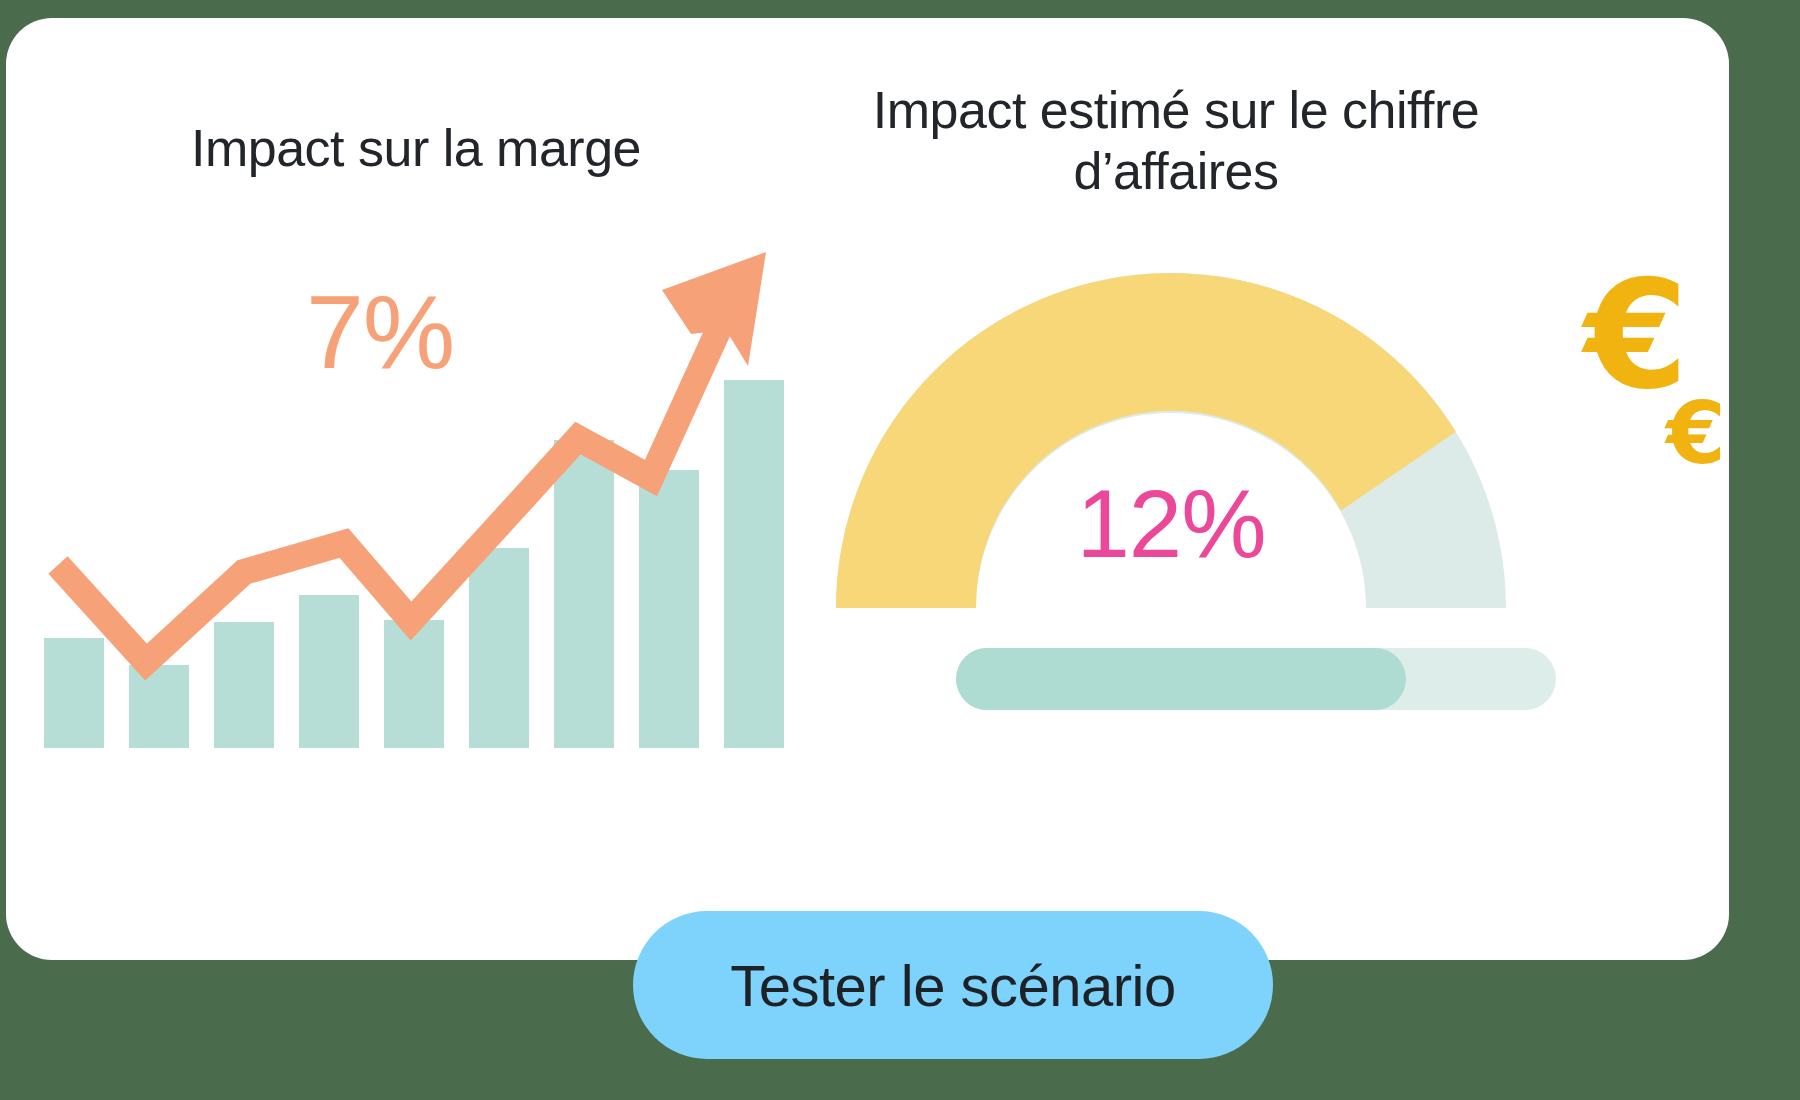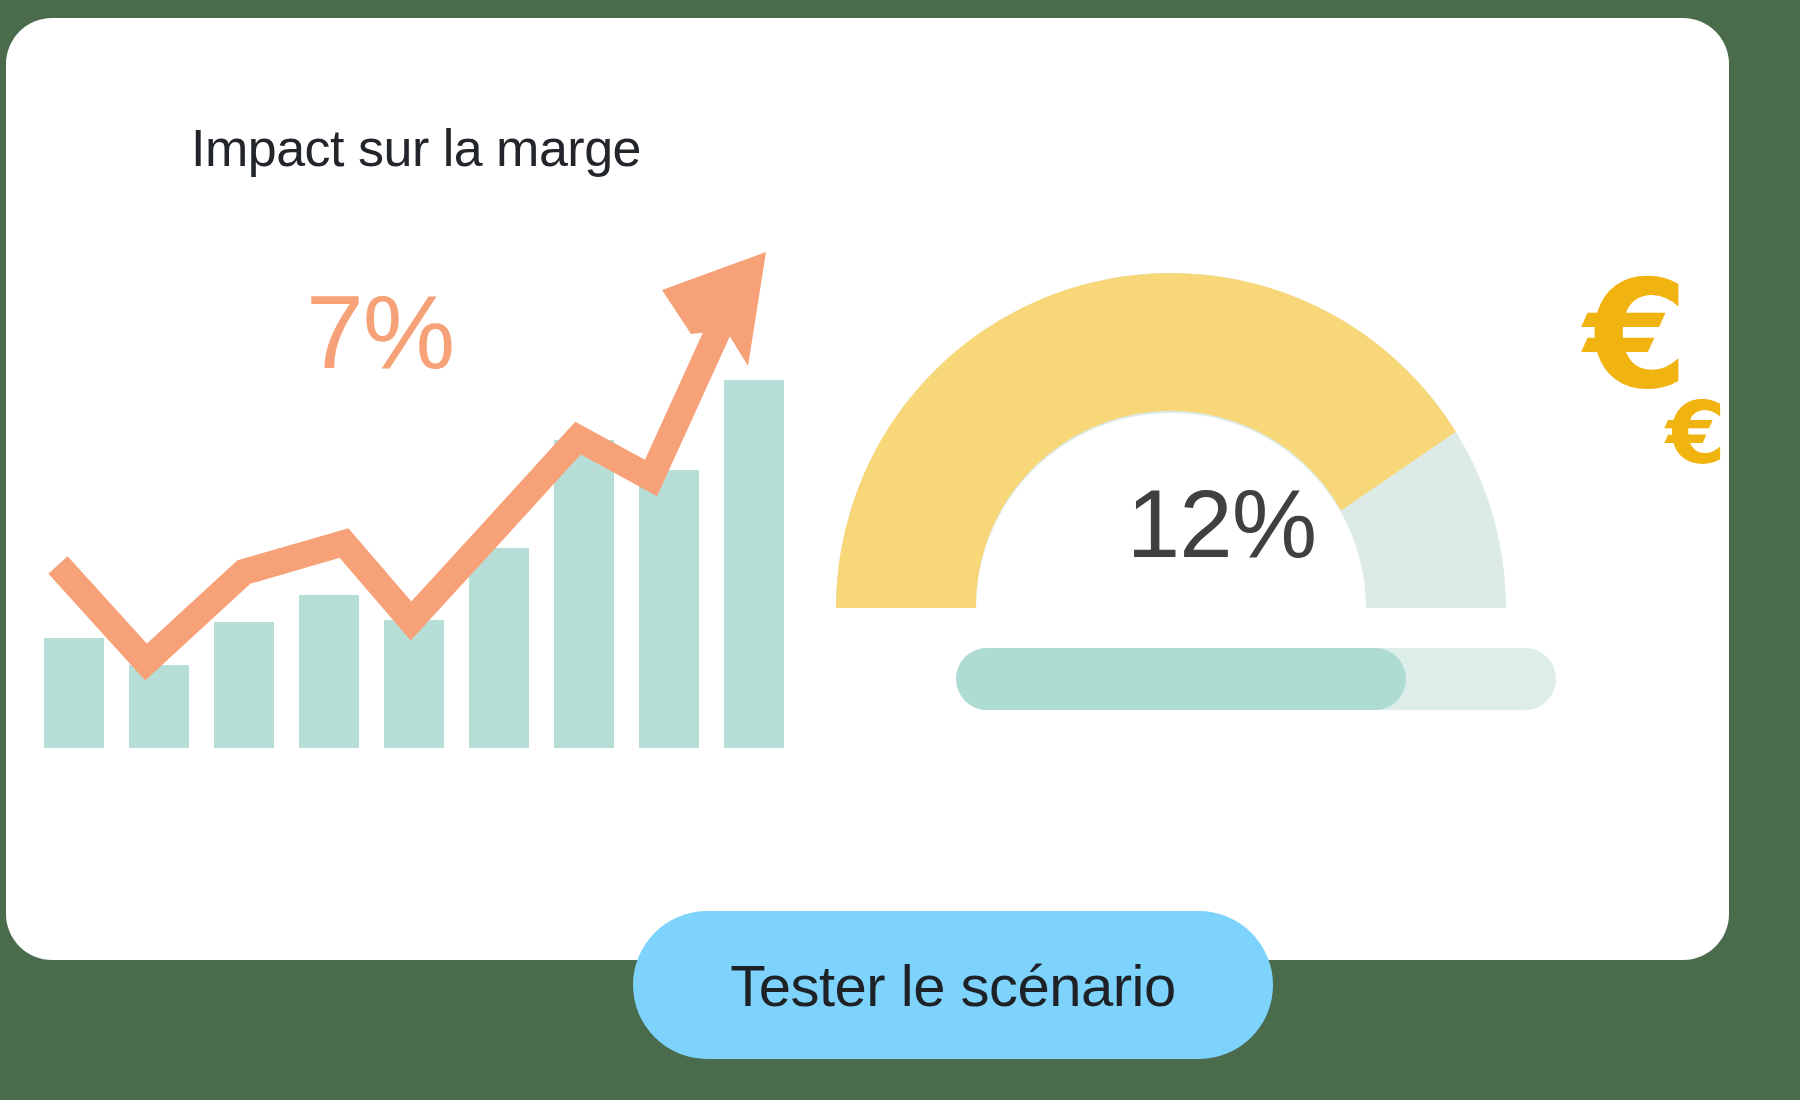--- a/index.html
+++ b/index.html
@@ -79,23 +79,23 @@
     width: 720px;
     height: 370px;
   }
   #gauge svg { display: block; }
 
   #pct-revenue {
     position: absolute;
     left: 1020px;
     top: 458px;
     width: 290px;
-    text-align: right;
+    text-align: center;
     font-size: 96px;
-    color: #404040;
+    color: #ec4899;
     font-weight: 400;
     letter-spacing: -1px;
     line-height: 1;
   }
 
   
   #progress-track {
     position: absolute;
     left: 950px;
     top: 630px;
@@ -144,20 +144,21 @@
   }
 </style>
 </head>
 <body>
 
 <div id="stage">
   <div class="card">
 
     <div class="panel-title" id="title-left">Impact sur la marge</div>
 
+    <div class="panel-title" id="title-right">Impact estimé sur le chiffre d’affaires</div>
 
     <div id="chart-left">
       <svg width="760" height="510" viewBox="0 0 760 510" aria-hidden="true">
         <g>
           <rect x="18" y="400" width="60" height="110" fill="#b7ded6"></rect>
           <rect x="103" y="427" width="60" height="83" fill="#b7ded6"></rect>
           <rect x="188" y="384" width="60" height="126" fill="#b7ded6"></rect>
           <rect x="273" y="357" width="60" height="153" fill="#b7ded6"></rect>
           <rect x="358" y="382" width="60" height="128" fill="#b7ded6"></rect>
           <rect x="443" y="310" width="60" height="200" fill="#b7ded6"></rect>

